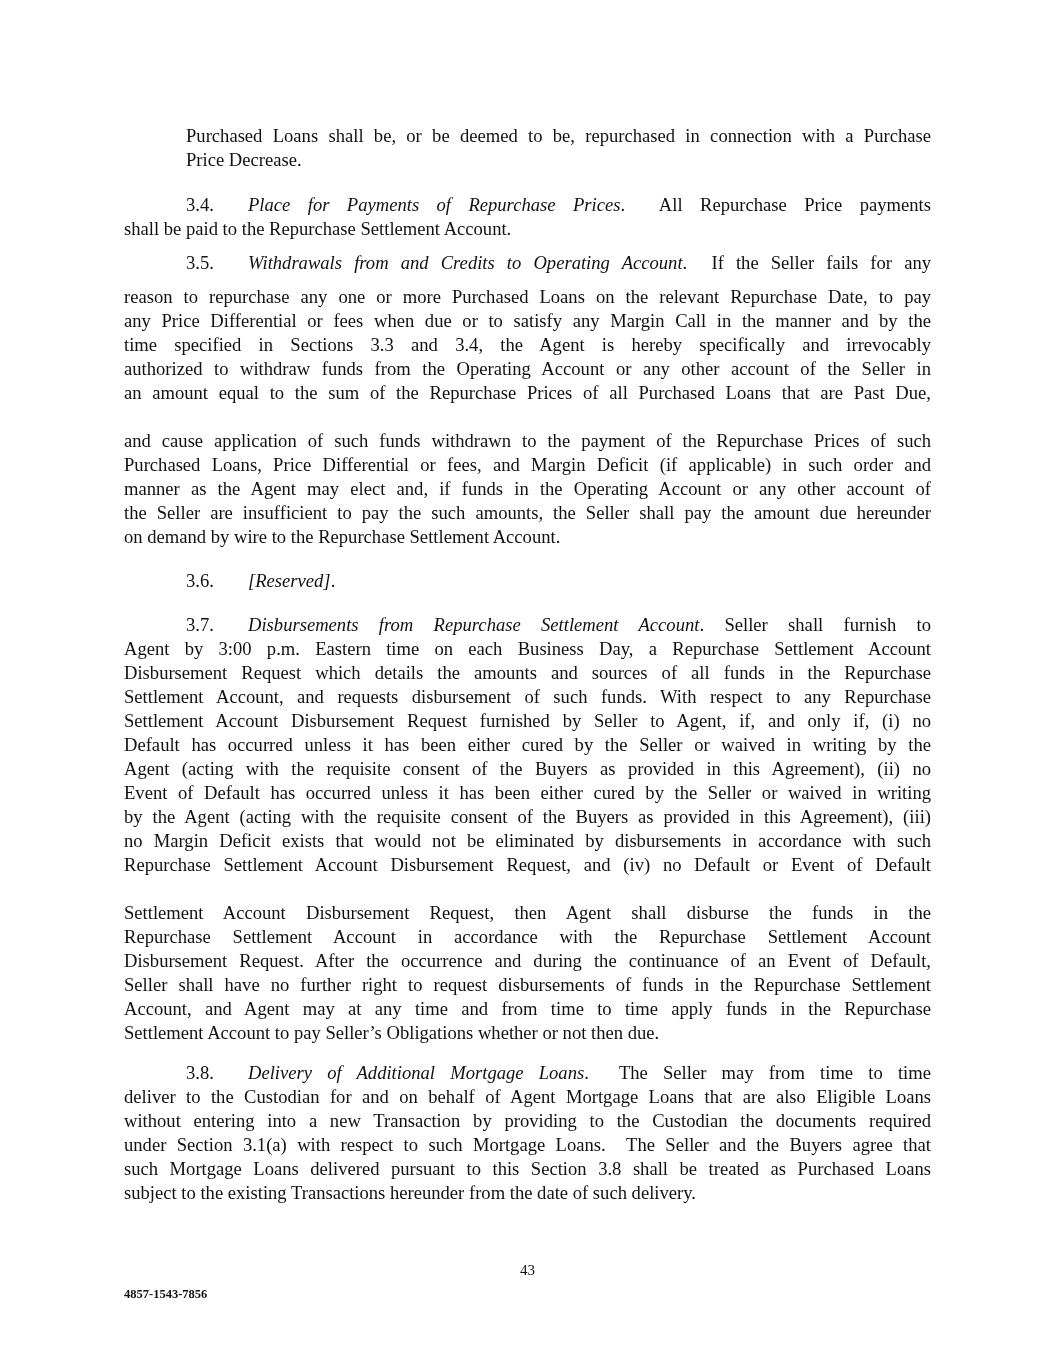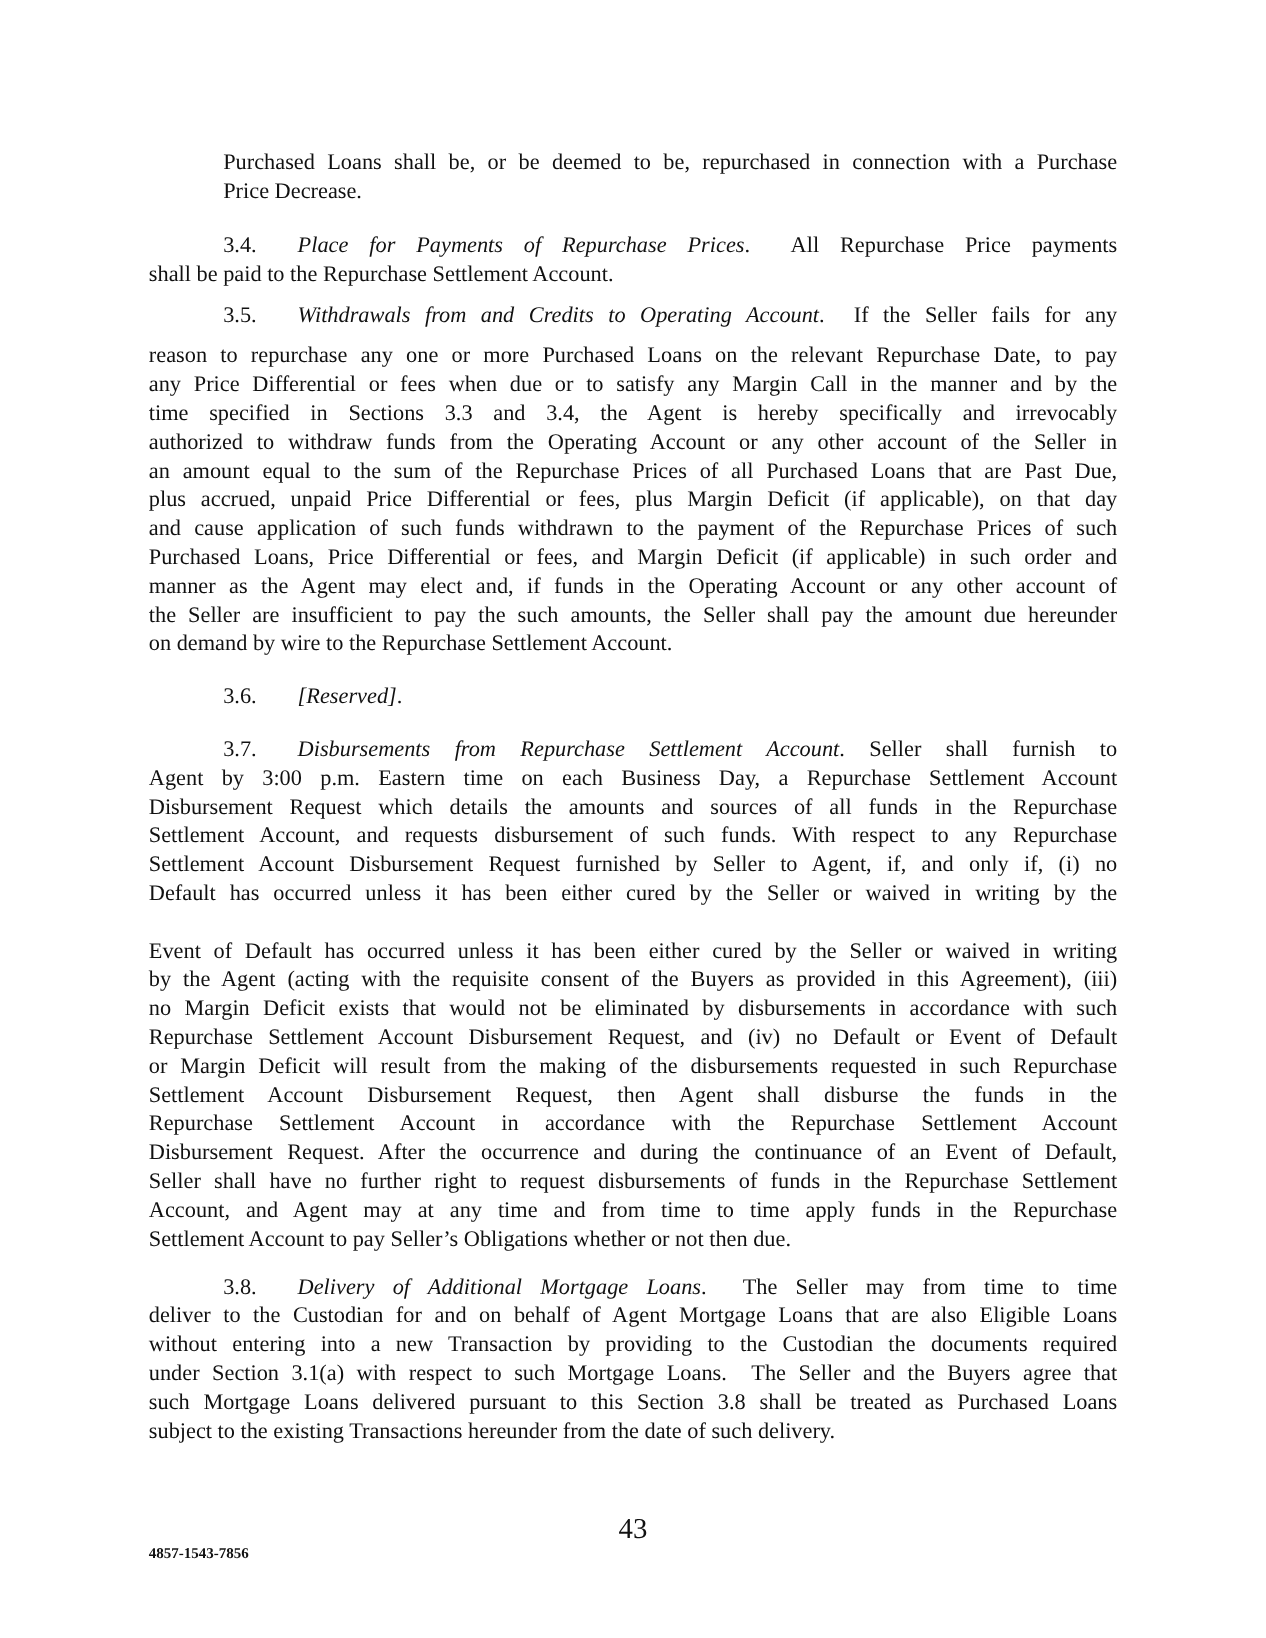--- a/index.html
+++ b/index.html
@@ -9,21 +9,21 @@
   .line { position: absolute; left: 124px; width: 807px; height: 24px;
           font-size: 18.6px; line-height: 24px; white-space: nowrap;
           text-align: justify; text-align-last: justify; }
   .line.last { text-align-last: left; }
   .line.indented { left: 186px; width: 745px; }
   .line.head { text-align-last: justify; }
   .num { display: inline-block; width: 62px; margin-left: 62px; }
   .em { font-style: italic; }
   .ul { text-underline-offset: 2px; }
   .page-number { position: absolute; left: 0; width: 1055px; top: 1262px; text-align: center;
-                 font-size: 24px; }
+                 font-size: 15px; }
   .doc-id { position: absolute; left: 124px; top: 1287px; font-size: 12.5px; font-weight: bold; }
   .line > span { white-space: pre; }
 </style>
 </head>
 <body>
 
 <div class="page">
 
   <div class="line indented" style="top:124px"><span>Purchased Loans shall be, or be deemed to be, repurchased in connection with a Purchase</span></div>
   <div class="line indented last" style="top:148px"><span>Price Decrease.</span></div>
@@ -36,44 +36,43 @@
   <div class="line head" style="top:251px">
     <span class="num">3.5.</span><span class="em">Withdrawals from and Credits to Operating Account</span><span>.  </span><span>If the Seller fails for any</span>
   </div>
   <div class="line" style="top:285px"><span>reason to repurchase any one or more Purchased Loans on the relevant Repurchase Date, to pay</span></div>
   <div class="line" style="top:309px"><span>any Price Differential or fees when due or to satisfy any Margin Call in the manner and by the</span></div>
   <div class="line" style="top:333px">
     <span>time specified in</span> <span class="ul">Sections 3.3</span> <span>and</span> <span class="ul">3.4</span><span>, the Agent is hereby specifically and irrevocably</span>
   </div>
   <div class="line" style="top:381px"><span>an amount equal to the sum of the Repurchase Prices of all Purchased Loans that are Past Due,</span></div>
   <div class="line" style="top:357px"><span>authorized to withdraw funds from the Operating Account or any other account of the Seller in</span></div>
-  <div class="line" style="top:405px"><span>plus accrued, unpaid Price Differential or fees, plus Margin Deficit (if applicable), on that day</span></div>
   <div class="line" style="top:429px"><span>and cause application of such funds withdrawn to the payment of the Repurchase Prices of such</span></div>
   <div class="line" style="top:453px"><span>Purchased Loans, Price Differential or fees, and Margin Deficit (if applicable) in such order and</span></div>
   <div class="line" style="top:477px"><span>manner as the Agent may elect and, if funds in the Operating Account or any other account of</span></div>
   <div class="line" style="top:501px"><span>the Seller are insufficient to pay the such amounts, the Seller shall pay the amount due hereunder</span></div>
   <div class="line last" style="top:525px"><span>on demand by wire to the Repurchase Settlement Account.</span></div>
 
   <div class="line last" style="top:569px">
     <span class="num">3.6.</span><span class="em">[Reserved]</span><span>.</span>
   </div>
 
   <div class="line head" style="top:613px">
     <span class="num">3.7.</span><span class="em">Disbursements from Repurchase Settlement Account</span><span>. </span><span>Seller shall furnish to</span>
   </div>
   <div class="line" style="top:637px"><span>Agent by 3:00 p.m. Eastern time on each Business Day, a Repurchase Settlement Account</span></div>
   <div class="line" style="top:661px"><span>Disbursement Request which details the amounts and sources of all funds in the Repurchase</span></div>
   <div class="line" style="top:685px"><span>Settlement Account, and requests disbursement of such funds. With respect to any Repurchase</span></div>
   <div class="line" style="top:709px"><span>Settlement Account Disbursement Request furnished by Seller to Agent, if, and only if, (i) no</span></div>
   <div class="line" style="top:733px"><span>Default has occurred unless it has been either cured by the Seller or waived in writing by the</span></div>
+  <div class="line" style="top:757px"><span>Agent (acting with the requisite consent of the Buyers as provided in this Agreement), (ii) no</span></div>
   <div class="line" style="top:781px"><span>Event of Default has occurred unless it has been either cured by the Seller or waived in writing</span></div>
   <div class="line" style="top:805px"><span>by the Agent (acting with the requisite consent of the Buyers as provided in this Agreement), (iii)</span></div>
   <div class="line" style="top:829px"><span>no Margin Deficit exists that would not be eliminated by disbursements in accordance with such</span></div>
   <div class="line" style="top:853px"><span>Repurchase Settlement Account Disbursement Request, and (iv) no Default or Event of Default</span></div>
-  <div class="line" style="top:877px"><span>or Margin Deficit will result from the making of the disbursements requested in such Repurchase</span></div>
   <div class="line" style="top:901px"><span>Settlement Account Disbursement Request, then Agent shall disburse the funds in the</span></div>
   <div class="line" style="top:925px"><span>Repurchase Settlement Account in accordance with the Repurchase Settlement Account</span></div>
   <div class="line" style="top:949px"><span>Disbursement Request. After the occurrence and during the continuance of an Event of Default,</span></div>
   <div class="line" style="top:973px"><span>Seller shall have no further right to request disbursements of funds in the Repurchase Settlement</span></div>
   <div class="line" style="top:997px"><span>Account, and Agent may at any time and from time to time apply funds in the Repurchase</span></div>
   <div class="line last" style="top:1021px"><span>Settlement Account to pay Seller’s Obligations whether or not then due.</span></div>
 
   <div class="line head" style="top:1061px">
     <span class="num">3.8.</span><span class="em">Delivery of Additional Mortgage Loans</span><span>.  </span><span>The Seller may from time to time</span>
   </div>

